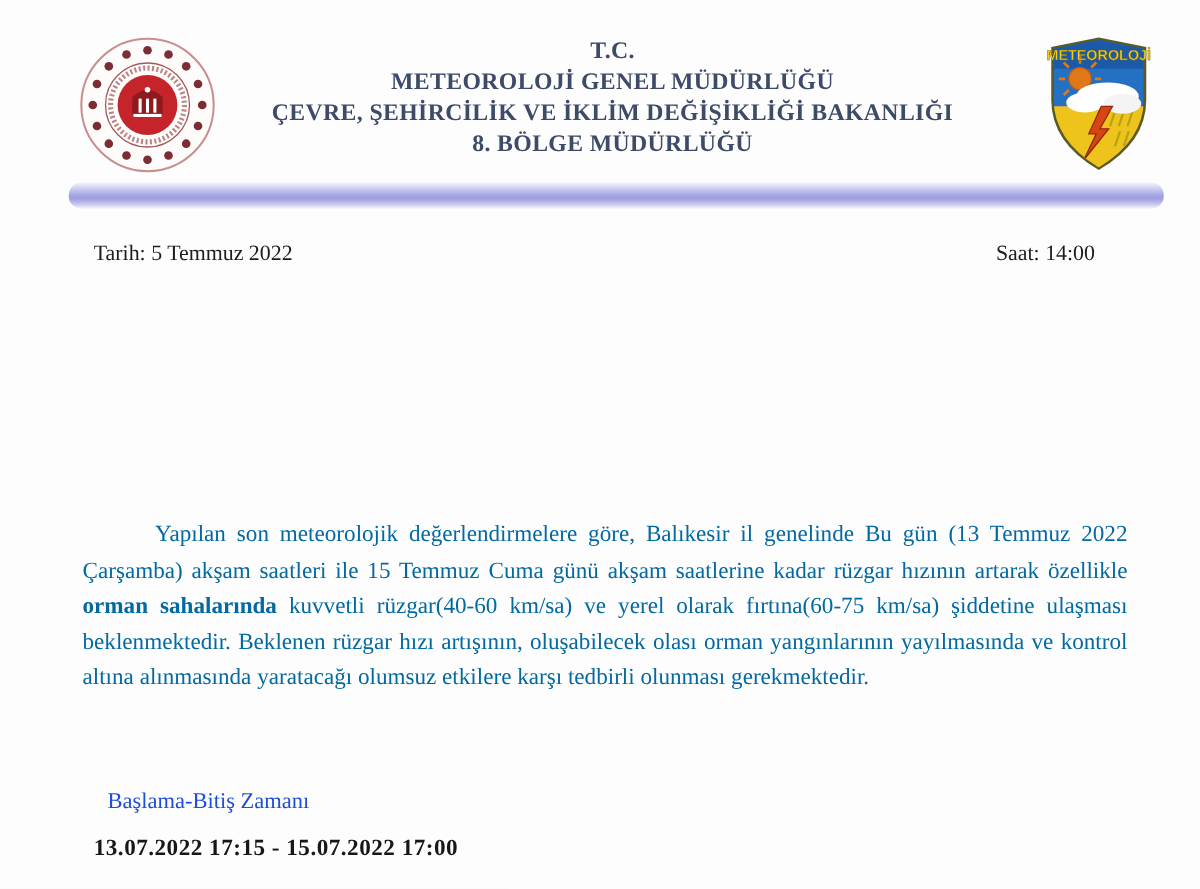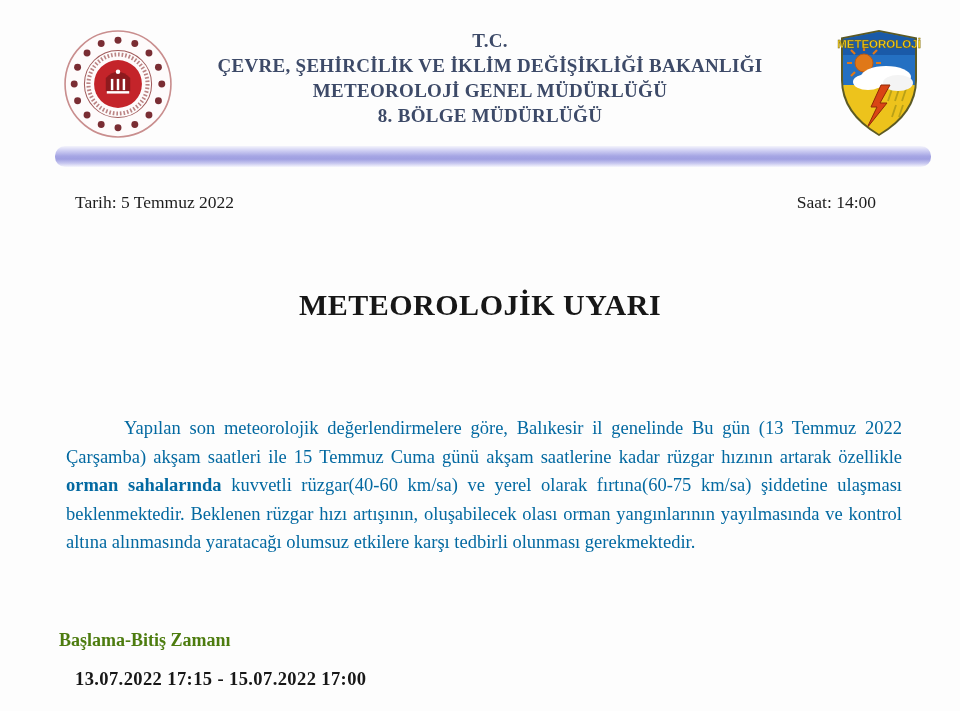--- a/index.html
+++ b/index.html
@@ -73,22 +73,22 @@
     position: absolute; top: 414px; left: 66px; width: 836px;
     margin: 0;
     font-size: 18.5px; line-height: 28.5px;
     text-align: justify; text-indent: 58px;
     color: #0369a1;
   }
   .body-paragraph .bold { font-weight: bold; }
 
   
   .footer-label {
-    position: absolute; top: 630px; left: 59px;
-    font-size: 18px; font-weight: bold; color: #4d7c0f;
+    position: absolute; top: 630px; left: 86px;
+    font-size: 18px; font-weight: normal; color: #1d4ed8;
   }
   .footer-range {
     position: absolute; top: 669px; left: 75px;
     font-size: 18.5px; font-weight: bold; color: #171717;
     letter-spacing: 0.4px;
   }
 </style>
 </head>
 <body>
 
@@ -120,22 +120,22 @@
     <path d="M43,62 L43,49 Q55,37 67,49 L67,62 Z" fill="#8e1a1e"></path>
     <circle cx="55" cy="43" r="2.2" fill="#ffffff"></circle>
     <rect x="48" y="50" width="2.4" height="11" fill="#ffffff"></rect>
     <rect x="53.8" y="50" width="2.4" height="11" fill="#ffffff"></rect>
     <rect x="59.6" y="50" width="2.4" height="11" fill="#ffffff"></rect>
     <rect x="44" y="62" width="22" height="2.4" fill="#ffffff"></rect>
   </svg>
 
   <div class="header-text">
     <div>T.C.</div>
+    <div>METEOROLOJİ GENEL MÜDÜRLÜĞÜ</div>
     <div>ÇEVRE, ŞEHİRCİLİK VE İKLİM DEĞİŞİKLİĞİ BAKANLIĞI</div>
-    <div>METEOROLOJİ GENEL MÜDÜRLÜĞÜ</div>
     <div>8. BÖLGE MÜDÜRLÜĞÜ</div>
   </div>
 
   <svg class="shield-right" viewBox="0 0 90 112">
     <defs>
       <clipPath id="shieldClip">
         <path d="M45,5 L81,12 L81,53 Q81,85 45,107 Q9,85 9,53 L9,12 Z"></path>
       </clipPath>
     </defs>
     <path d="M45,3 L83,10.5 L83,53 Q83,87 45,109 Q7,87 7,53 L7,10.5 Z" fill="#5c5a24"></path>
@@ -175,21 +175,20 @@
     <div class="meta-item">
       <span class="lbl">Tarih:</span>
       <span class="val">5 Temmuz 2022</span>
     </div>
     <div class="meta-item">
       <span class="lbl">Saat:</span>
       <span class="val">14:00</span>
     </div>
   </div>
 
-  <h1 class="doc-title">METEOROLOJİK UYARI</h1>
 
 
   <p class="body-paragraph"><span>Yapılan son meteorolojik değerlendirmelere göre, Balıkesir il genelinde Bu gün (13 Temmuz 2022 Çarşamba) akşam saatleri ile 15 Temmuz Cuma günü akşam saatlerine kadar rüzgar hızının artarak özellikle </span><span class="bold">orman sahalarında</span><span> kuvvetli rüzgar(40-60 km/sa) ve yerel olarak fırtına(60-75 km/sa) şiddetine ulaşması beklenmektedir.  Beklenen rüzgar hızı artışının, oluşabilecek olası orman yangınlarının yayılmasında ve kontrol altına alınmasında yaratacağı olumsuz etkilere karşı tedbirli olunması gerekmektedir.</span></p>
 
   <div class="footer-label">Başlama-Bitiş Zamanı</div>
   <div class="footer-range">13.07.2022 17:15 - 15.07.2022 17:00</div>
 
 </div>
 
 </body></html>

